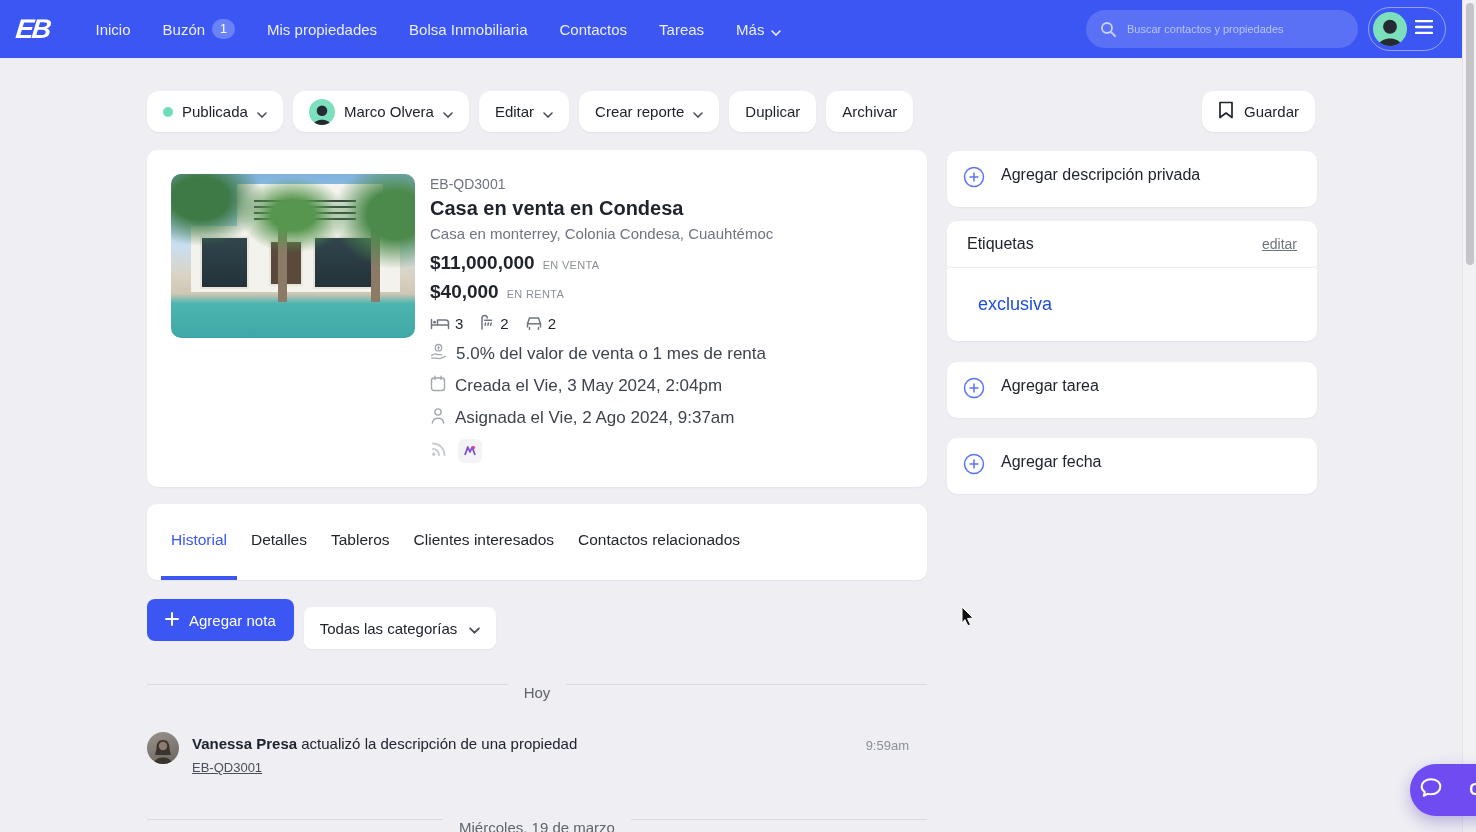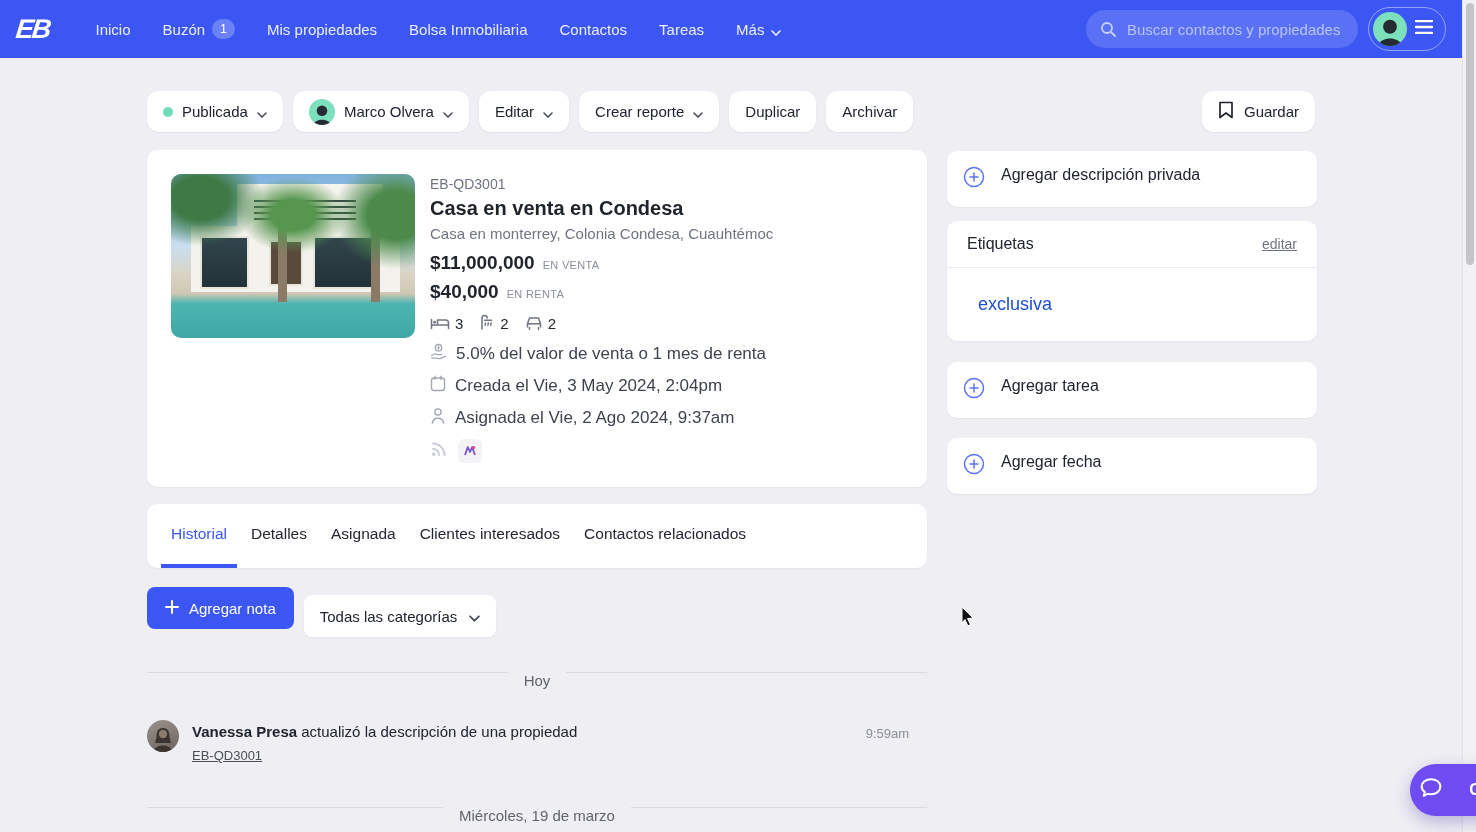--- a/index.html
+++ b/index.html
@@ -8,21 +8,21 @@
 
   
   .navbar{position:absolute;left:0;top:0;right:14px;height:58px;background:#3B56F3;display:flex;align-items:center;padding:0 16px;box-sizing:border-box;}
   .logo{font-size:27px;font-weight:800;font-style:italic;color:#fff;letter-spacing:-2px;margin-right:46px;transform:skewX(-6deg);}
   .nav-items{display:flex;align-items:center;gap:32px;}
   .nav-item{color:#EAEEFF;font-size:15px;cursor:pointer;display:flex;align-items:center;gap:7px;white-space:nowrap;}
   .nav-badge{background:#6B82F7;color:#fff;font-size:12.5px;line-height:1;padding:4px 8px;border-radius:10px;}
   .nav-chevron{opacity:.9;margin-top:2px;}
   .nav-right{margin-left:auto;display:flex;align-items:center;gap:10px;}
   .search-pill{display:flex;align-items:center;gap:9px;background:rgba(255,255,255,.16);border-radius:19px;height:38px;width:272px;padding:0 14px;box-sizing:border-box;}
-  .search-pill input{background:transparent;border:none;outline:none;color:#fff;font-size:15px;width:100%;font-family:inherit;}
+  .search-pill input{background:transparent;border:none;outline:none;color:#fff;font-size:11px;width:100%;font-family:inherit;}
   .search-pill input::placeholder{color:#B9C4FA;}
   .search-icon{color:#C7D1FB;display:flex;}
   .user-pill{display:flex;align-items:center;gap:8px;border:1.5px solid rgba(255,255,255,.45);border-radius:22px;height:42px;padding:0 12px 0 4px;cursor:pointer;}
   .avatar{border-radius:50%;background:#7CE0BD;overflow:hidden;position:relative;flex:none;}
   .avatar svg{position:absolute;bottom:-2px;left:0;width:100%;}
   .avatar.photo-f{background:linear-gradient(160deg,#9a938c,#6b645e);}
 
   
   .scrollbar{position:absolute;top:0;right:0;width:14px;height:832px;background:#F2F2F4;border-left:1px solid #E4E4E8;box-sizing:border-box;}
   .scroll-thumb{position:absolute;top:3px;left:3px;width:8px;height:262px;background:#C5C5C9;border-radius:4px;}
@@ -68,21 +68,21 @@
   .price-label{font-size:11px;color:#8A8F99;letter-spacing:.03em;}
   .stats-row{display:flex;align-items:center;gap:16px;margin-top:11px;color:#1F232B;font-size:15px;}
   .stat{display:flex;align-items:center;gap:5px;}
   .stat svg{color:#6F7480;}
   .meta-row{display:flex;align-items:center;gap:9px;margin-top:10px;font-size:17px;color:#3E434D;}
   .meta-row svg{color:#A2A7B1;flex:none;}
   .feed-row{display:flex;align-items:center;gap:10px;margin-top:10px;}
   .feed-row .rss{color:#C9CCD4;}
   .portal-badge{width:24px;height:24px;border-radius:6px;background:#F3F3F6;display:flex;align-items:center;justify-content:center;cursor:pointer;}
 
-  .tabs-card{margin-top:17px;height:64px;display:flex;align-items:stretch;padding:0 12px;overflow:hidden;}
+  .tabs-card{margin-top:17px;height:76px;display:flex;align-items:stretch;padding:0 12px;overflow:hidden;}
   .tab{display:flex;align-items:center;padding:0 10px;margin:0 2px;font-size:15.5px;color:#23262E;cursor:pointer;border-bottom:4px solid transparent;box-sizing:border-box;}
   .tab.active{color:#3B56F3;border-bottom-color:#3B56F3;}
 
   .note-controls{margin-top:19px;display:flex;gap:10px;}
   .btn-primary{display:flex;align-items:center;gap:10px;background:#3B56F3;color:#fff;border-radius:8px;height:42px;padding:0 18px;font-size:15px;cursor:pointer;}
   .btn-select{display:flex;align-items:center;gap:12px;background:#fff;border-radius:8px;height:42px;padding:0 16px;font-size:15px;cursor:pointer;box-shadow:0 1px 2px rgba(16,24,40,.05);color:#20242E;margin-top:8px;}
 
   .divider{display:flex;align-items:flex-start;gap:16px;margin-top:35px;}
   .divider .line{flex:1;height:1px;background:#DADAE0;}
   .divider .label{font-size:15px;color:#5F646D;white-space:nowrap;}
@@ -306,21 +306,21 @@
                 <circle cx="10.6" cy="3.6" r="1.5" fill="#E0457B"></circle>
               </svg>
             </span>
         </div>
       </div>
     </div>
 
     <div class="card tabs-card">
       <div class="tab active">Historial</div>
       <div class="tab">Detalles</div>
-      <div class="tab">Asignada</div>
+      <div class="tab">Tableros</div>
       <div class="tab">Clientes interesados</div>
       <div class="tab">Contactos relacionados</div>
     </div>
 
     <div class="note-controls">
       <div class="btn-primary">
         <span><svg width="14" height="14" viewBox="0 0 14 14">
               <path d="M7 1v12M1 7h12" stroke="#fff" stroke-width="2" stroke-linecap="round"></path>
             </svg></span>
         <span>Agregar nota</span>

